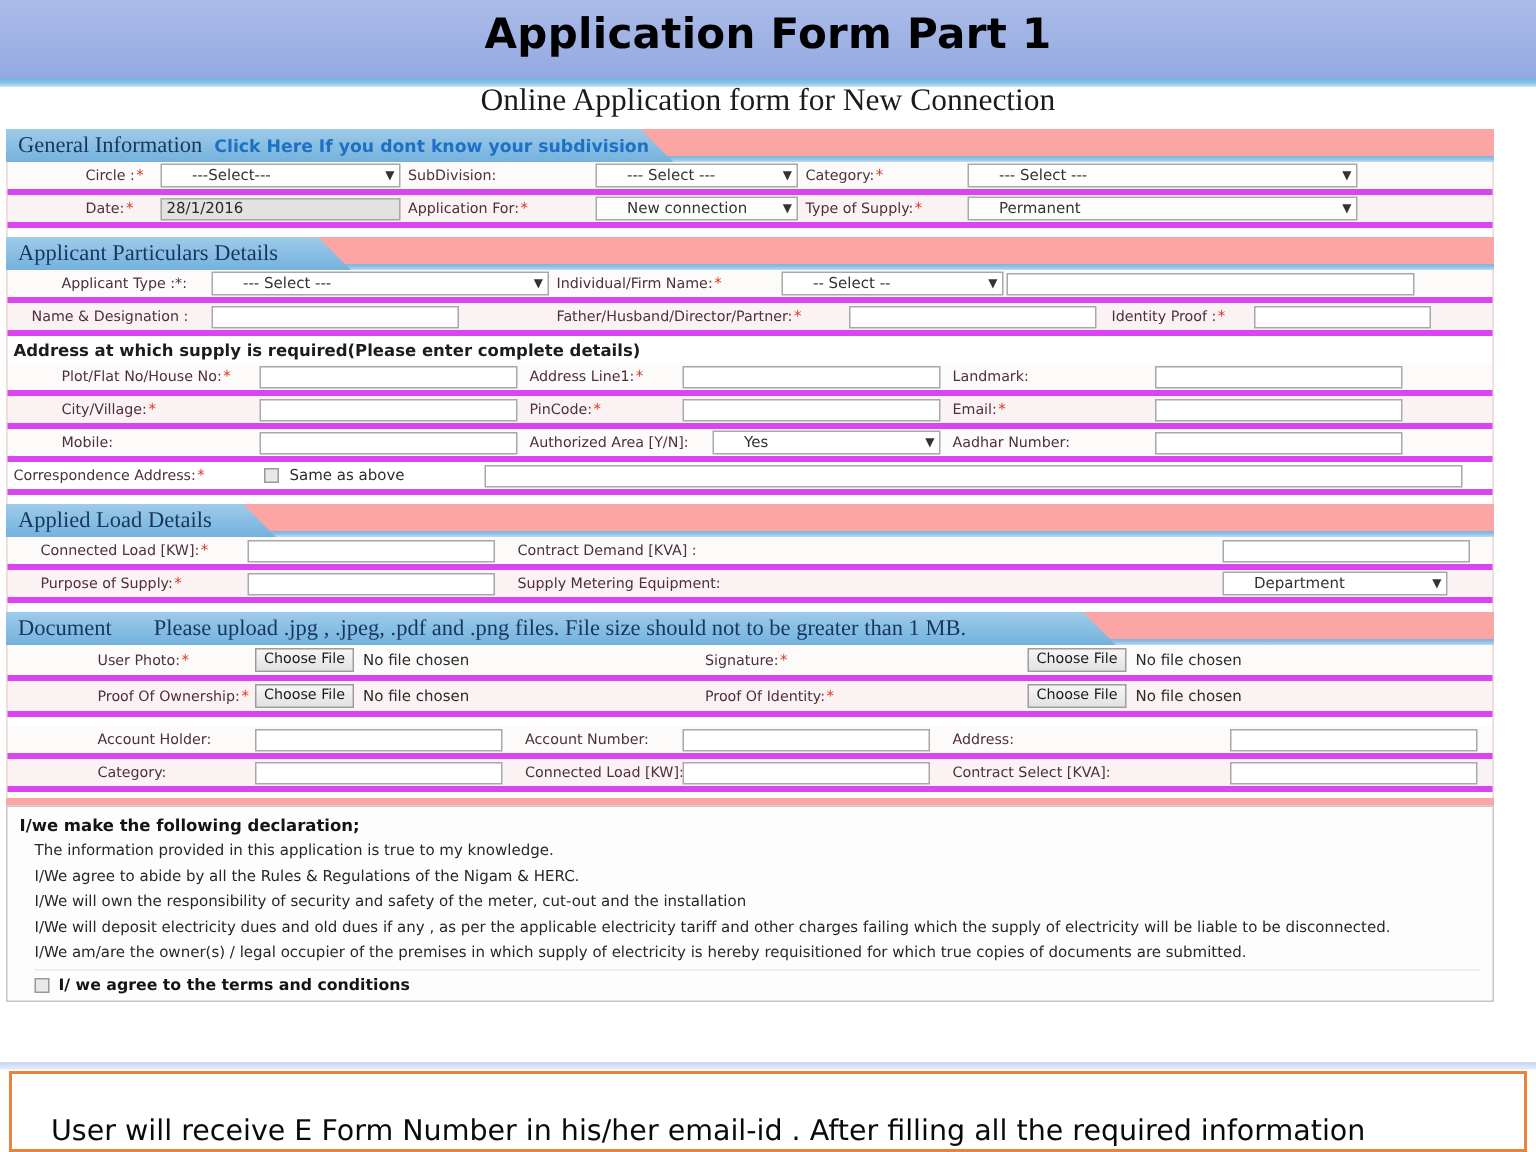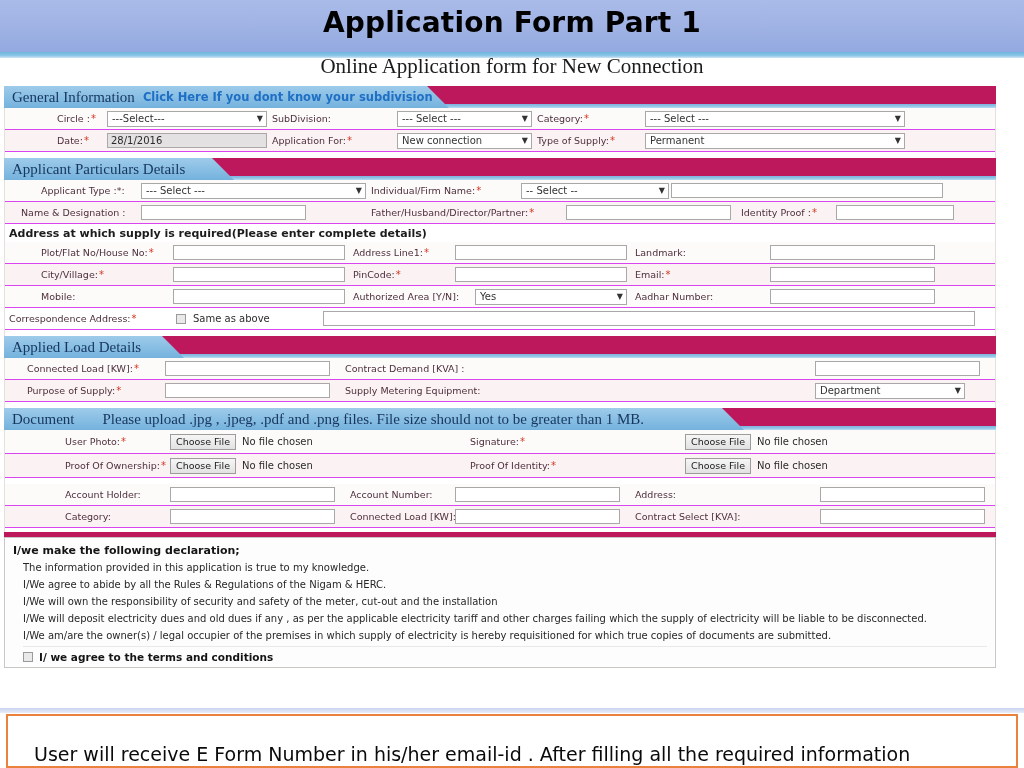--- a/index.html
+++ b/index.html
@@ -36,21 +36,21 @@
   }
   .subtitle-text{
     position:absolute;left:0;top:54px;width:1024px;text-align:center;
     font-family:"Liberation Serif", serif;
     font-size:21px;color:#1b1b1b;
   }
 
   
   .sheet{
     position:absolute;left:4px;top:86px;width:992px;
-    background:#be185d;
+    background:#fca5a5;
   }
 
   
   .sec{position:relative;height:22px;margin:0;}
   .sec .bar-line{
     position:absolute;left:0;right:0;bottom:0;height:4px;
     background:linear-gradient(180deg,#7db4de 0%,#8fc2e6 50%,#bcdcf1 100%);
   }
   .sec .tab{
     position:absolute;left:0;top:0;height:22px;
@@ -70,21 +70,21 @@
     font-family:"DejaVu Sans", sans-serif;
     font-weight:bold;font-size:11.5px;color:#1f6fc4;
     margin-left:8px;
   }
 
   
   .rowset{border:1px solid #e3e0dd;border-top:none;border-bottom:none;}
   .row{
     display:flex;align-items:center;
     height:22px;box-sizing:border-box;
-    border-bottom:1px solid #d946ef;
+    border-bottom:4px solid #d946ef;
     background:#fdfbfa;
   }
   .row.alt{background:#fbf3f3;}
   .row.plain{background:#ffffff;border-bottom:none;}
   .cell{display:flex;align-items:center;box-sizing:border-box;}
   .lbl{
     font-family:"DejaVu Sans", sans-serif;
     font-size:9.5px;color:#4e2f3c;
     text-align:right;white-space:nowrap;
     padding-right:5px;
@@ -94,21 +94,21 @@
   input.txt{
     height:15px;border:1px solid #a8a8a8;background:#ffffff;
     font-family:"DejaVu Sans", sans-serif;font-size:10px;color:#222;
     padding:0 3px;box-sizing:border-box;outline:none;
   }
   input.txt.ro{background:#e3e1e1;color:#2a2a2a;}
   .sel{
     position:relative;height:16px;border:1px solid #a8a8a8;background:#ffffff;
     box-sizing:border-box;display:flex;align-items:center;
     font-family:"DejaVu Sans", sans-serif;font-size:10px;color:#333;
-    padding-left:4px;padding-right:16px;overflow:hidden;white-space:nowrap;
+    padding-left:20px;padding-right:16px;overflow:hidden;white-space:nowrap;
   }
   .sel .arw{
     position:absolute;right:3px;top:50%;transform:translateY(-50%);
     font-size:8px;color:#333;line-height:1;
   }
   .chk{
     width:10px;height:10px;border:1px solid #9a9a9a;background:#e9e9e9;
     box-sizing:border-box;display:inline-block;flex:none;
   }
   .subhead{

